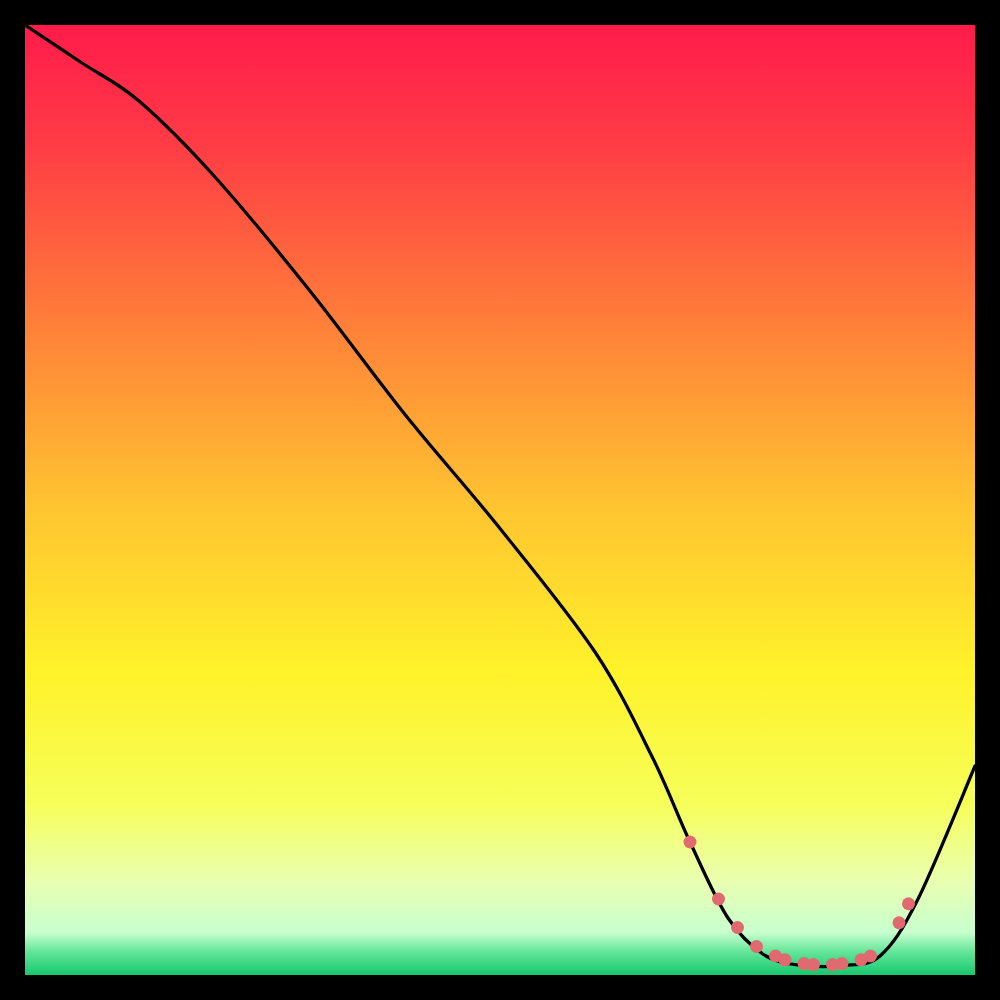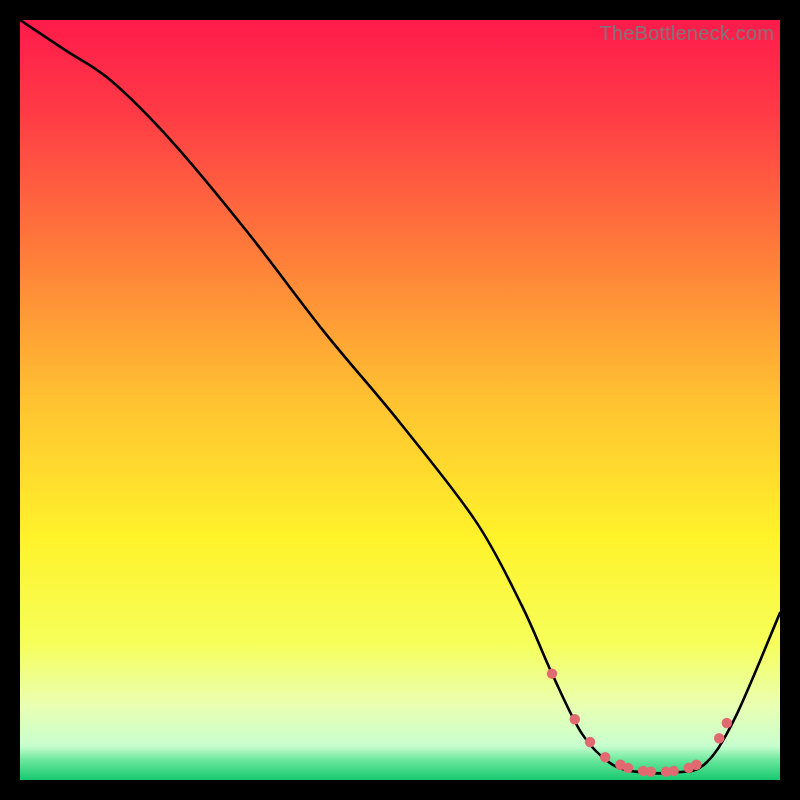--- a/index.html
+++ b/index.html
@@ -68,14 +68,13 @@
         <circle cx="623.1999999999999" cy="750.88" r="5.2" fill="#e06a6f"></circle>
         <circle cx="630.8" cy="751.64" r="5.2" fill="#e06a6f"></circle>
         <circle cx="646" cy="751.64" r="5.2" fill="#e06a6f"></circle>
         <circle cx="653.6" cy="750.88" r="5.2" fill="#e06a6f"></circle>
         <circle cx="668.8" cy="747.84" r="5.2" fill="#e06a6f"></circle>
         <circle cx="676.4" cy="744.8" r="5.2" fill="#e06a6f"></circle>
         <circle cx="699.2" cy="718.2" r="5.2" fill="#e06a6f"></circle>
         <circle cx="706.8000000000001" cy="703" r="5.2" fill="#e06a6f"></circle>
       </g>
   </svg>
-  <div class="watermark">TheBottleneck.com</div>
 </div>
 
 </body></html>

